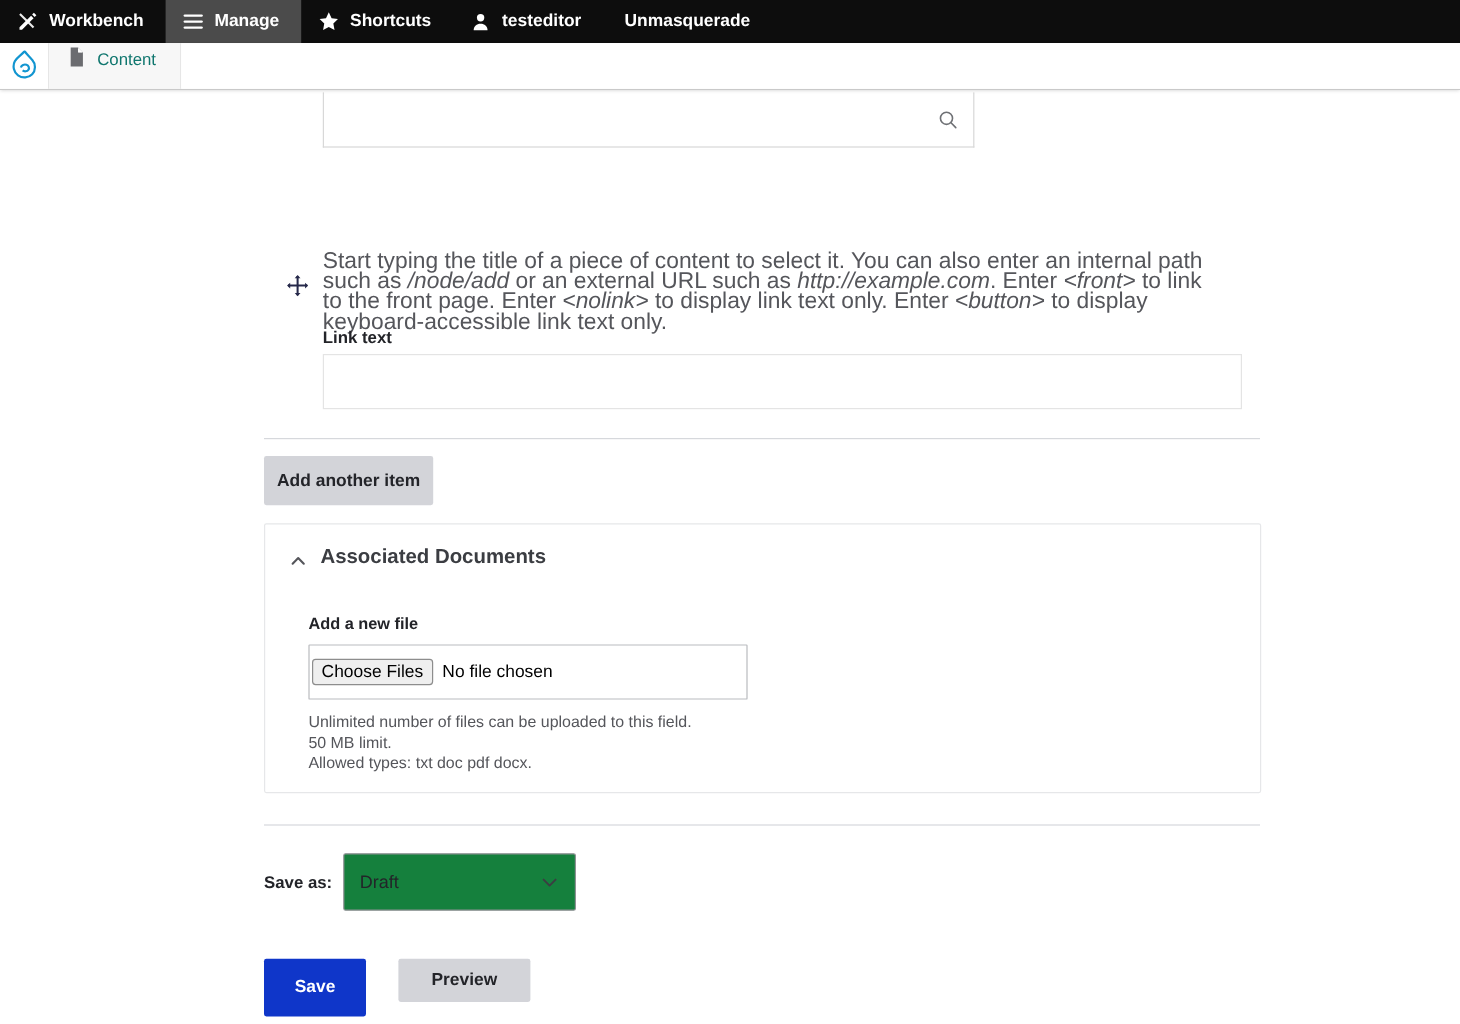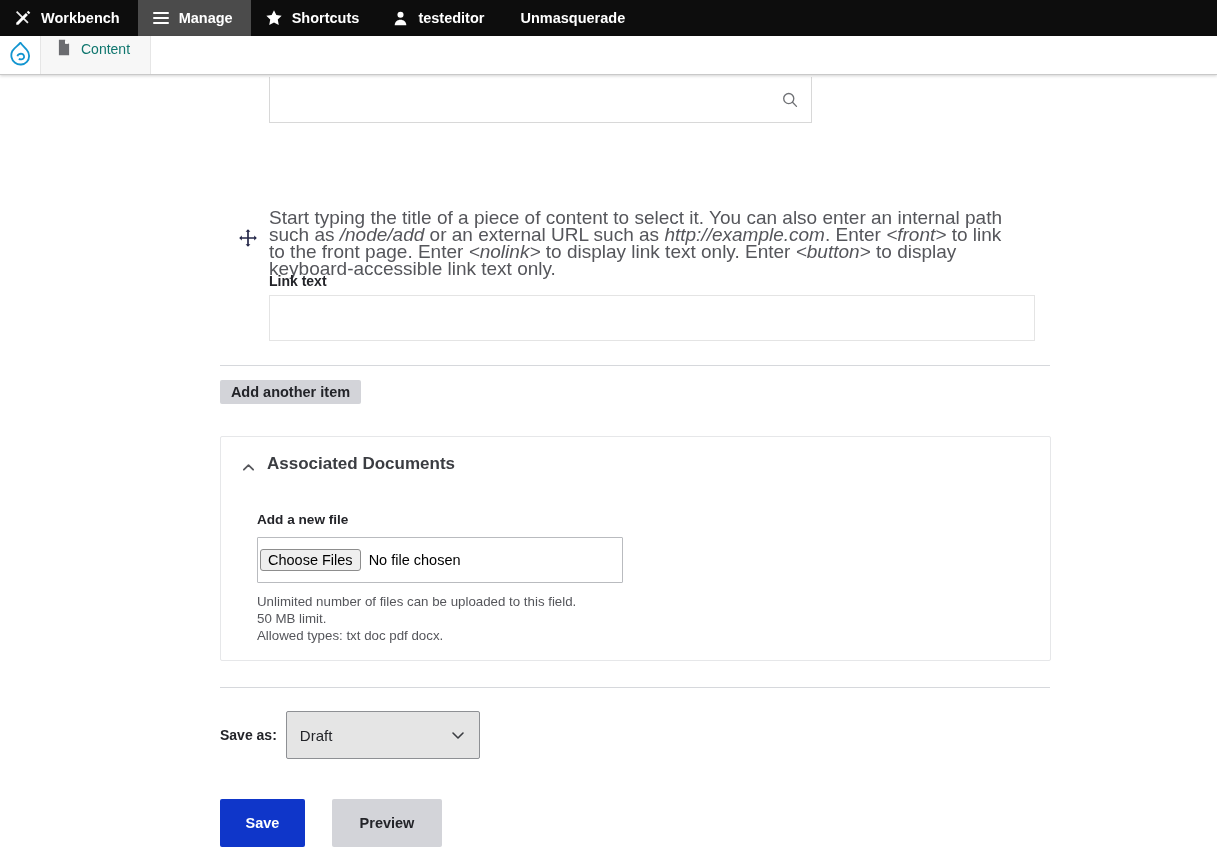--- a/index.html
+++ b/index.html
@@ -189,21 +189,21 @@
     color: #232429;
   }
   .btn-primary {
     background: #0f36c9;
     color: #ffffff;
   }
 
   .add-another {
     position: absolute;
     left: 0; top: 305px;
-    width: 141px; height: 24px;
+    width: 141px; height: 41px;
   }
 
   
   .details-panel {
     position: absolute;
     left: 0; top: 361px;
     width: 831px;
     height: 225px;
     border: 1px solid #e6e7e9;
     border-radius: 2px;
@@ -274,21 +274,21 @@
   .select-wrap {
     position: relative;
     width: 194px; height: 48px;
   }
   .select-wrap select {
     width: 100%; height: 100%;
     appearance: none;
     -webkit-appearance: none;
     border: 1px solid #8e9094;
     border-radius: 2px;
-    background: #e5e5e5;
+    background: #15803d;
     font-family: inherit;
     font-size: 15px;
     color: #232429;
     padding: 0 38px 0 13px;
     cursor: pointer;
     outline: none;
   }
   .select-chevron {
     position: absolute;
     right: 14px; top: 50%;
@@ -298,21 +298,21 @@
     color: #3b3d42;
   }
 
   .actions {
     position: absolute;
     left: 0; top: 724px;
     display: flex;
     gap: 27px;
   }
   .btn-save { width: 85px; height: 48px; }
-  .btn-preview { width: 110px; height: 48px; }
+  .btn-preview { width: 110px; height: 36px; }
 </style>
 </head>
 <body>
 
 <div class="toolbar-bar">
 
   <div class="toolbar-tab">
     <span class="ticon">
       <svg viewBox="0 0 20 20" width="18" height="18" fill="#ffffff">
         <path d="M2.5 15.2 L13.2 4.5 l2.3 2.3 L4.8 17.5 H2.5 z"></path>

